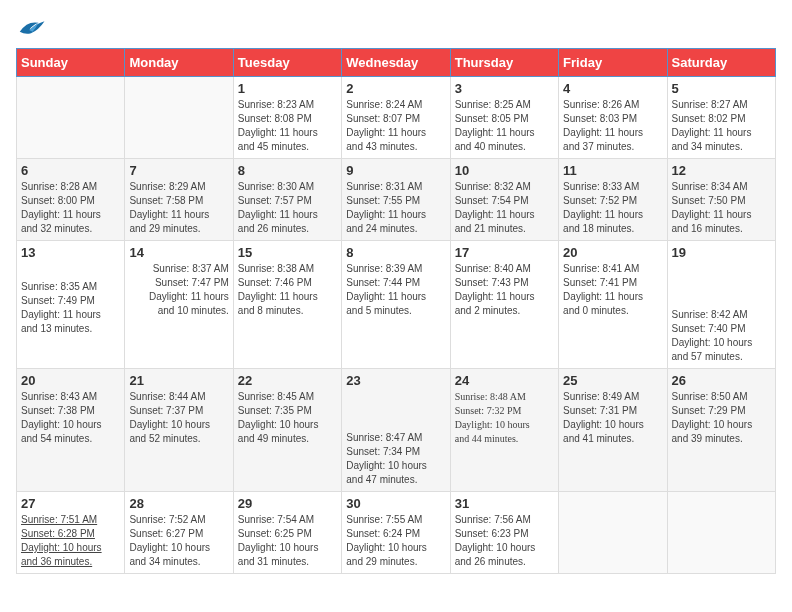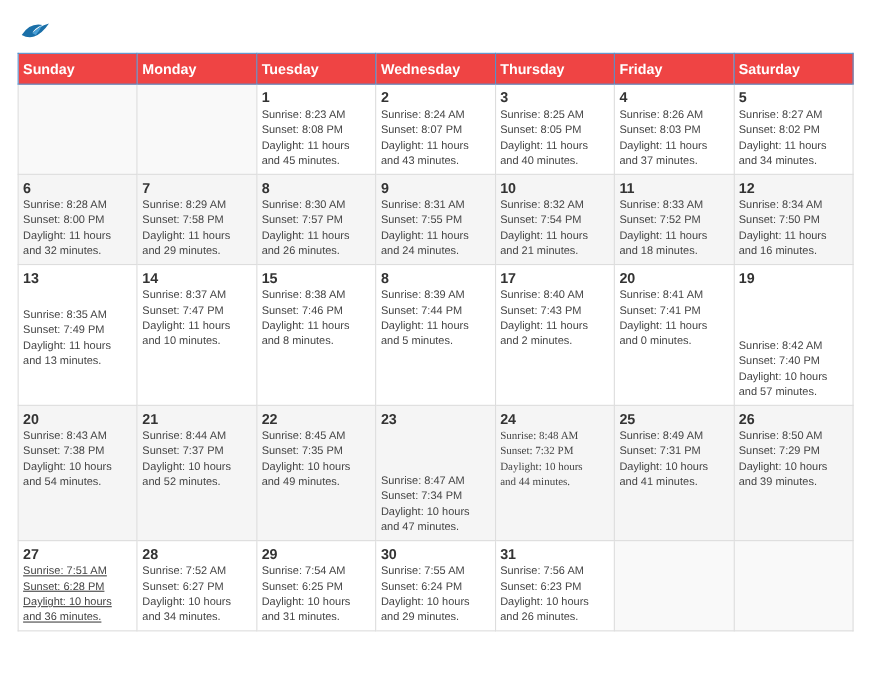--- a/index.html
+++ b/index.html
@@ -214,21 +214,21 @@
       <tr>
         <td>
           <span class="day-number">13</span>
           <div class="day-info" style="white-space: pre-line; margin-top: 20px;">Sunrise: 8:35 AM
 Sunset: 7:49 PM
 Daylight: 11 hours
 and 13 minutes.</div>
         </td>
         <td>
           <span class="day-number">14</span>
-          <div class="day-info" style="white-space: pre-line;">Sunrise: 8:37 AM
+          <div class="day-info" style="white-space: pre-line; text-align: right;">Sunrise: 8:37 AM
 Sunset: 7:47 PM
 Daylight: 11 hours
 and 10 minutes.</div>
         </td>
         <td>
           <span class="day-number">15</span>
           <div class="day-info" style="white-space: pre-line;">Sunrise: 8:38 AM
 Sunset: 7:46 PM
 Daylight: 11 hours
 and 8 minutes.</div>

